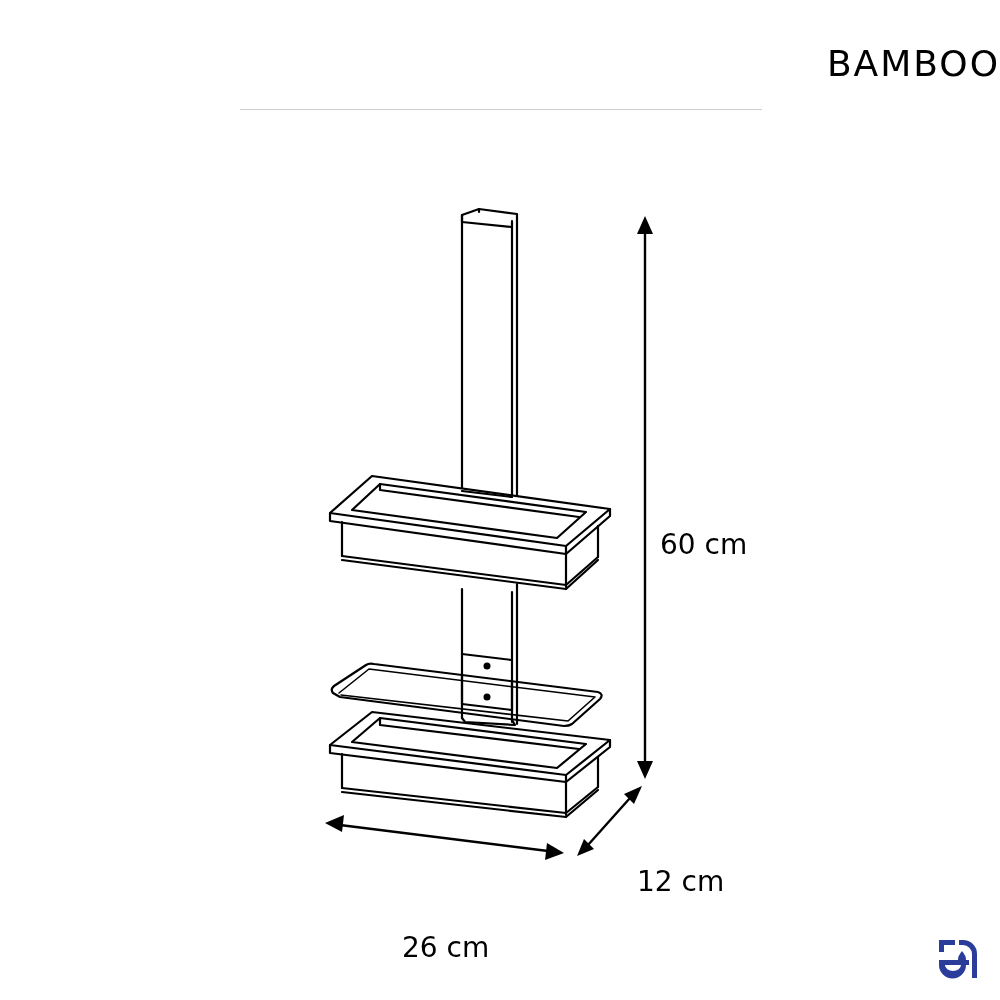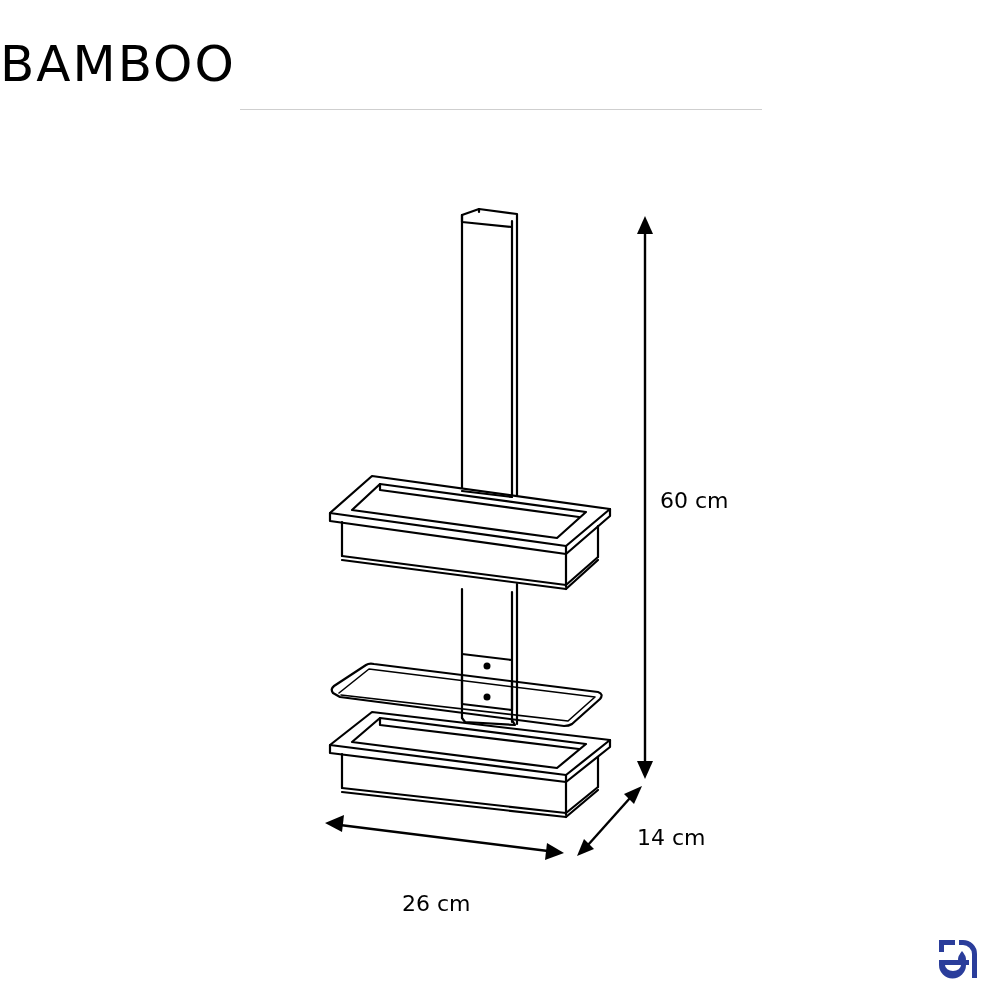--- a/index.html
+++ b/index.html
@@ -1,23 +1,23 @@
 <!DOCTYPE html>
 <html><head>
   <meta charset="utf-8">
   <style>
     html, body { margin: 0; padding: 0; background: #ffffff; }
     body { width: 1000px; height: 1000px; position: relative; overflow: hidden; font-family: "DejaVu Sans", sans-serif; color: #000; }
     .title {
-      position: absolute; left: 0; width: 1000px; top: 30px; text-align: left;
-      font-size: 50px; letter-spacing: 2px; font-weight: normal; line-height: 68px;
+      position: absolute; left: 0; width: 1000px; top: 30px; text-align: right;
+      font-size: 36px; letter-spacing: 2px; font-weight: normal; line-height: 68px;
     }
     .rule { position: absolute; left: 240px; width: 522px; top: 109px; height: 1px; background: #cfcfcf; }
     .drawing { position: absolute; left: 0; top: 0; width: 1000px; height: 1000px; }
-    .dim-label { position: absolute; font-size: 22px; line-height: 28px; white-space: nowrap; }
+    .dim-label { position: absolute; font-size: 28px; line-height: 28px; white-space: nowrap; margin-top: 44px; }
     .dim-height { left: 660px; top: 487px; }
     .dim-depth { left: 637px; top: 824px; }
     .dim-width { left: 402px; top: 890px; }
     .logo { position: absolute; left: 937px; top: 936px; width: 46px; height: 46px; }
   </style>
 </head>
 <body>
 
 <div class="title">BAMBOO</div>
 <div class="rule"></div>
@@ -106,21 +106,21 @@
     <polygon points="642,786 624,794 634,804" stroke="none"></polygon>
     <polygon points="577,856 584,839 594,849" stroke="none"></polygon>
 
     <line x1="340" y1="825" x2="548" y2="851"></line>
     <polygon points="325,823 344,815 342,832" stroke="none"></polygon>
     <polygon points="564,853 545,860 547,843" stroke="none"></polygon>
   </g>
 </svg>
 
 <div class="dim-label dim-height">60 cm</div>
-<div class="dim-label dim-depth">14 cm</div>
+<div class="dim-label dim-depth">12 cm</div>
 <div class="dim-label dim-width">26 cm</div>
 
 <svg class="logo" viewBox="0 0 46 46" xmlns="http://www.w3.org/2000/svg">
   <g fill="#2a3d9b">
 
     <rect x="2" y="4" width="16" height="5"></rect>
     <rect x="2" y="4" width="5" height="12"></rect>
 
     <path d="M22,4 h4 a14,14 0 0 1 14,14 v24 h-5 v-24 a9,9 0 0 0 -9,-9 h-4 z"></path>
 

